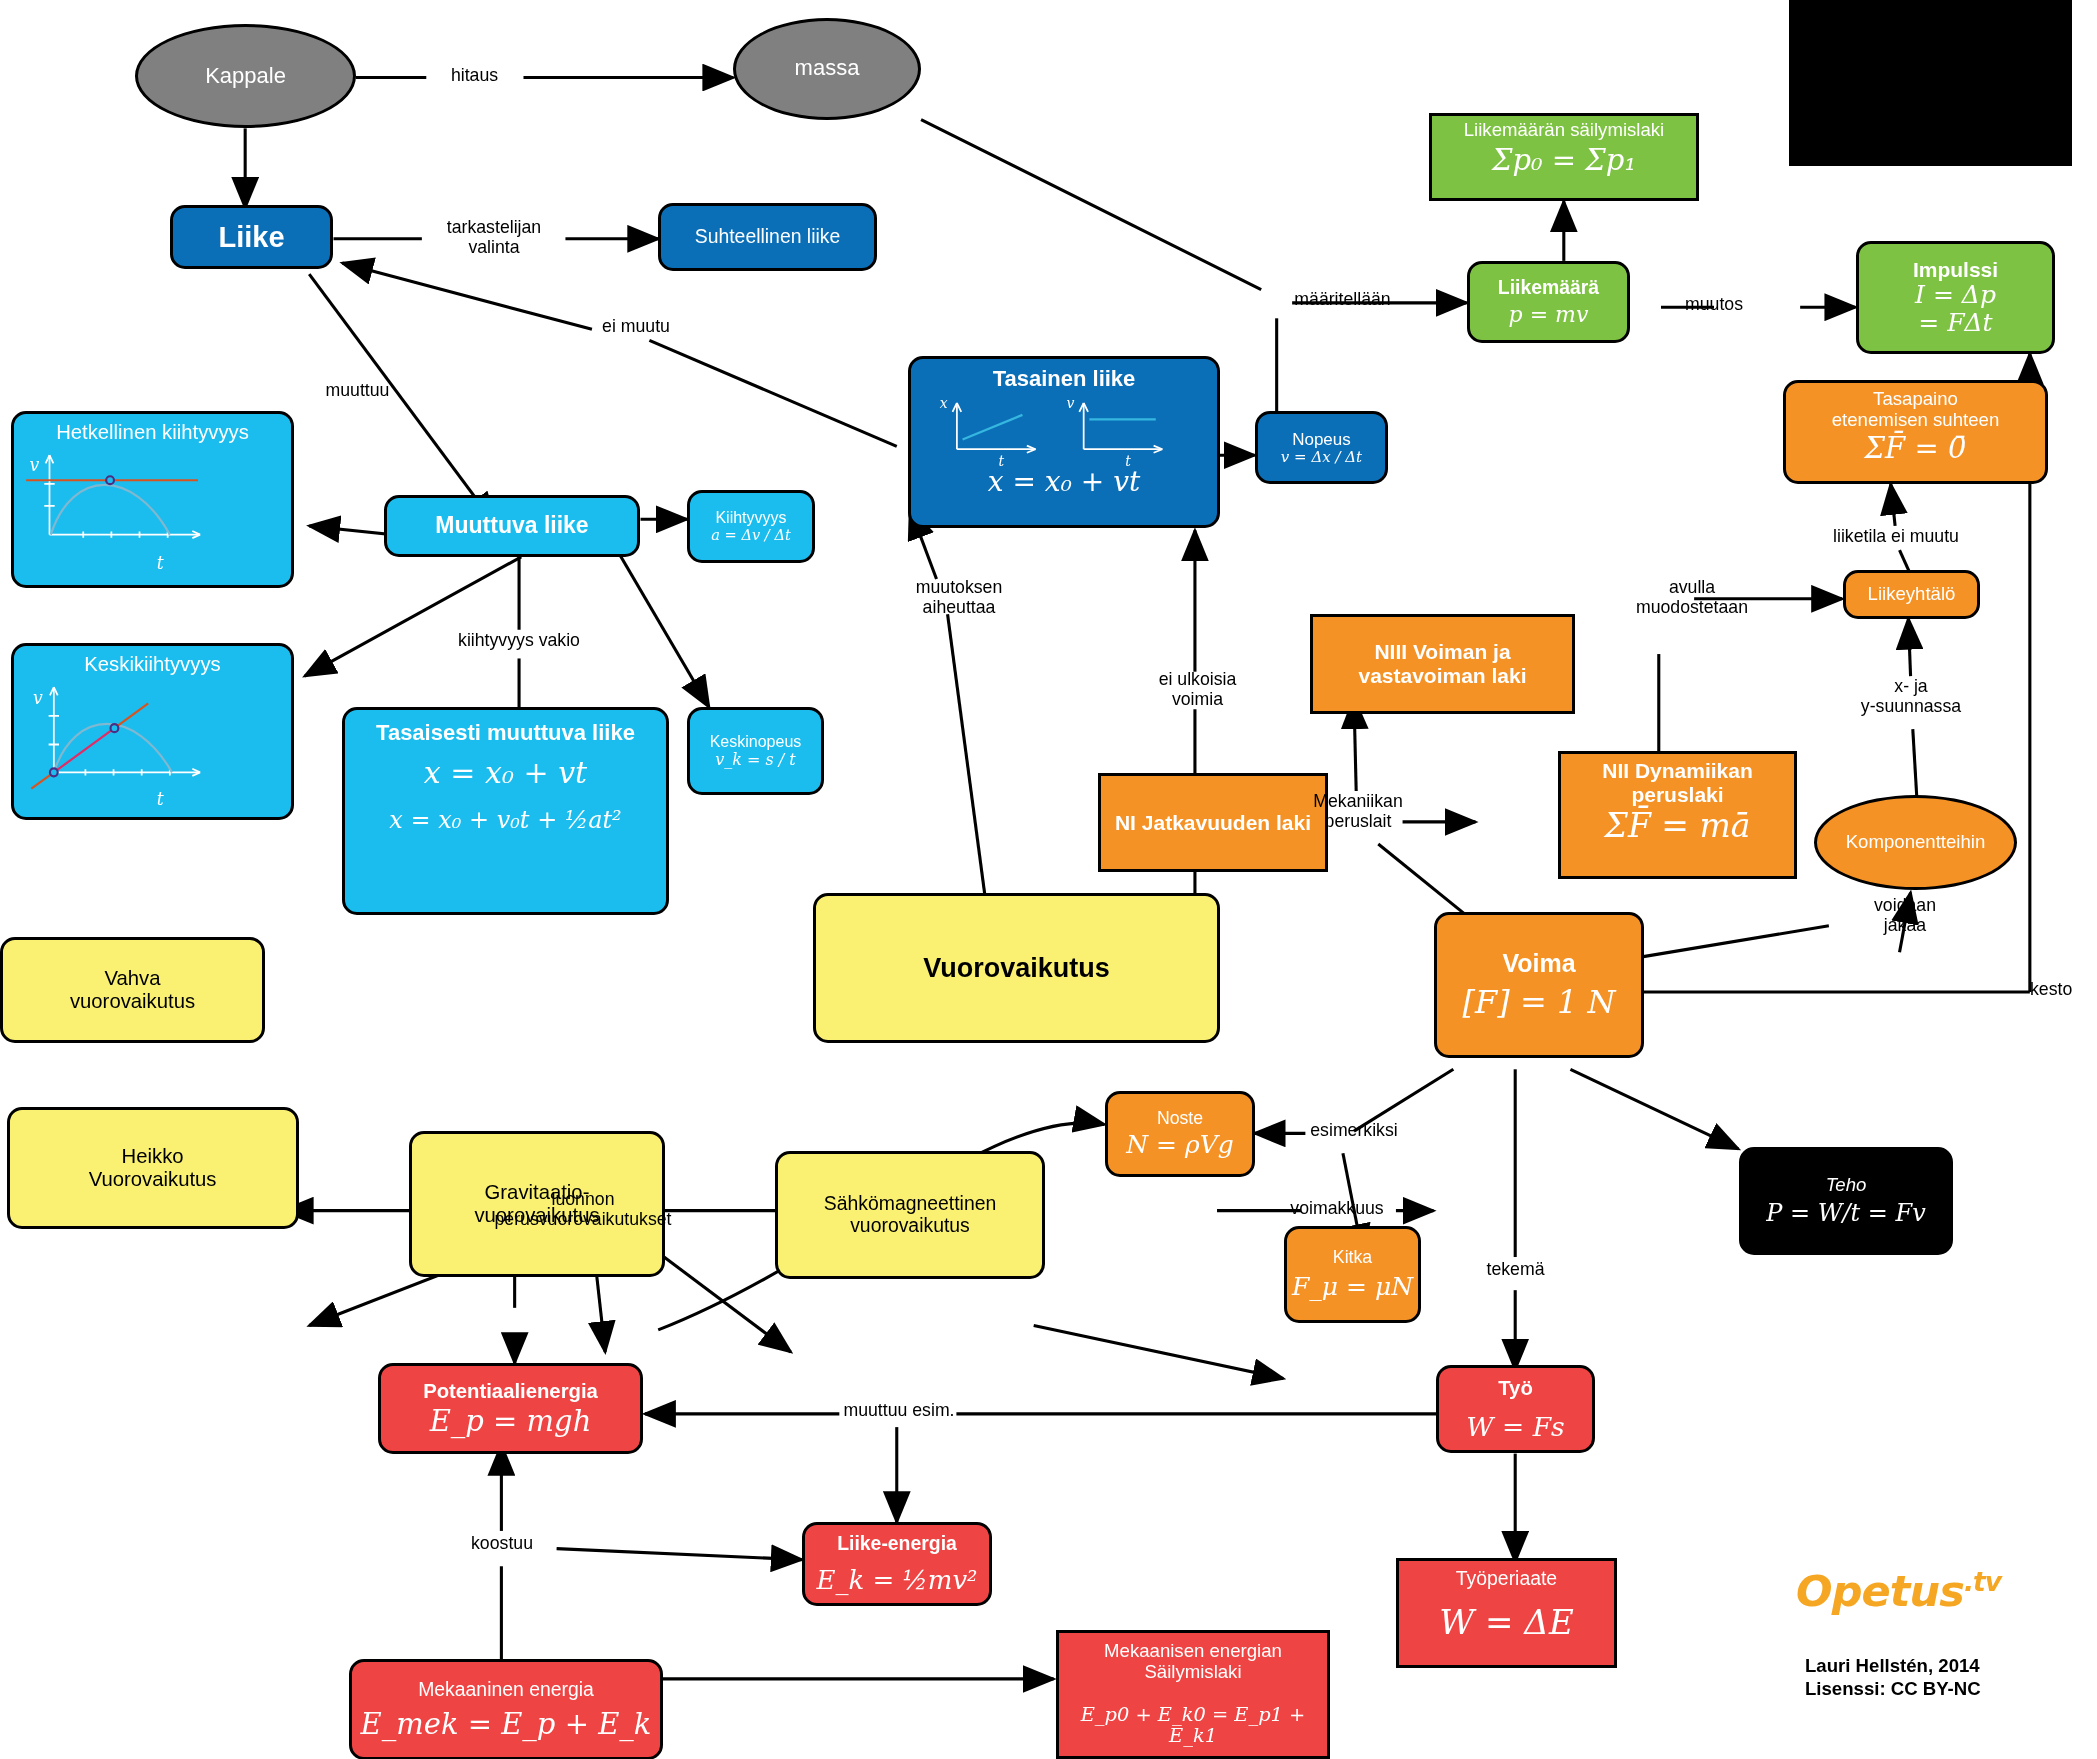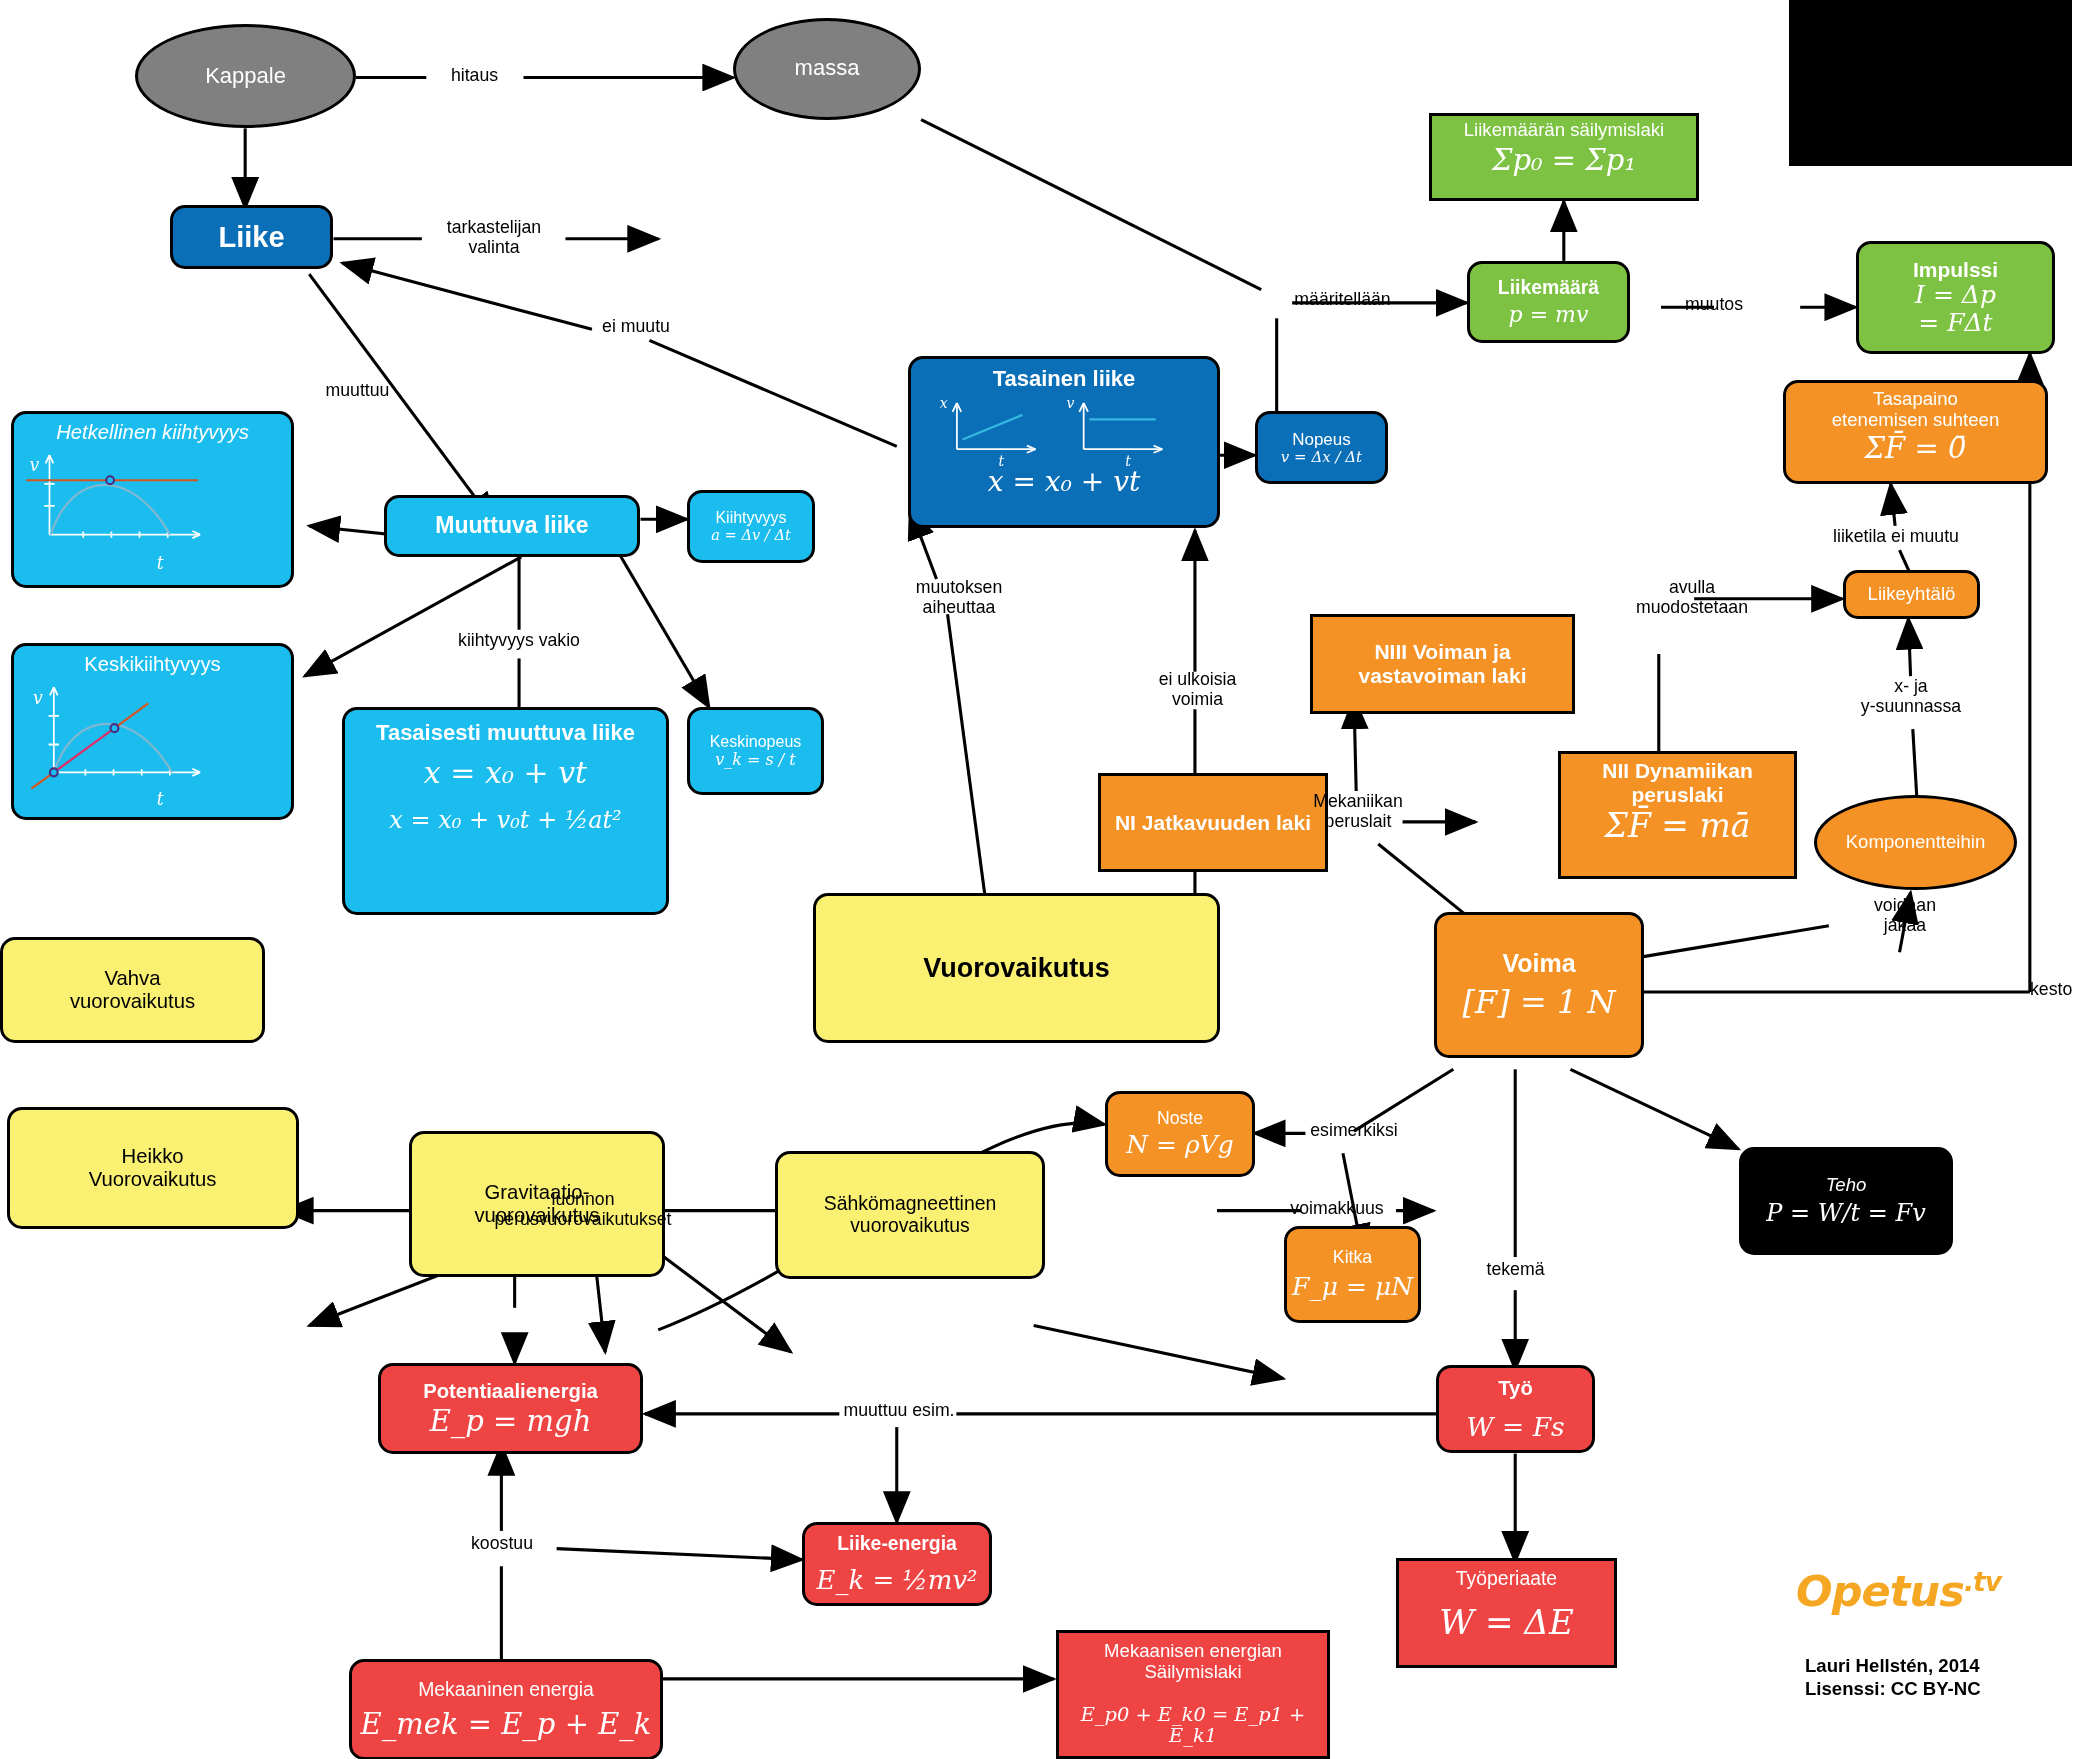--- a/index.html
+++ b/index.html
@@ -169,20 +169,23 @@
   </div>
 
   <div class="node ellipse c-grey" style="left:733px;top:17.7px;width:188px;height:102px;">
     <div class="ttl-plain" style="font-size:22px;">massa</div>
   </div>
 
   <div class="node rounded c-blue" style="left:170px;top:205px;width:163px;height:64px;">
     <div class="title" style="font-size:29px;">Liike</div>
   </div>
 
+  <div class="node rounded c-blue" style="left:658px;top:203px;width:219px;height:68px;">
+    <div class="ttl-plain" style="font-size:19.4px;">Suhteellinen liike</div>
+  </div>
 
   <div class="node rounded c-blue" style="left:908px;top:356px;width:312px;height:172px;justify-content:flex-start;padding-top:8px;">
     <div class="title" style="font-size:22px;">Tasainen liike</div>
     <div class="graphbox" style="height:77px;">
       <svg viewBox="0 0 700 175" preserveAspectRatio="none">
         <g stroke="#ffffff" stroke-width="4" fill="none">
           <path d="M105,25 L105,130"></path>
             <path d="M105,130 L285,130"></path>
           <path d="M105,25 L95,45 M105,25 L115,45"></path>
           <path d="M285,130 L265,122 M285,130 L265,138"></path>
@@ -219,21 +222,21 @@
     <div class="ttl-plain" style="font-size:16px;">Kiihtyvyys</div>
     <div class="formula" style="font-size:14.6px;">a = Δv / Δt</div>
   </div>
 
   <div class="node rounded c-cyan" style="left:687px;top:707px;width:137px;height:88px;">
     <div class="ttl-plain" style="font-size:16px;">Keskinopeus</div>
     <div class="formula" style="font-size:16px;">v_k = s / t</div>
   </div>
 
   <div class="node rounded c-cyan" style="left:11px;top:411px;width:283px;height:177px;justify-content:flex-start;padding-top:7px;">
-    <div class="ttl-plain" style="font-size:20.3px;font-style:italic;">Hetkellinen kiihtyvyys</div>
+    <div class="ttl-plain" style="font-size:20.3px;">Hetkellinen kiihtyvyys</div>
     <div class="graphbox" style="height:137px;">
       <svg viewBox="0 0 640 310" preserveAspectRatio="none">
         <g stroke="#ffffff" stroke-width="4" fill="none">
           <path d="M82,25 L82,205"></path>
             <path d="M82,205 L430,205"></path>
           <path d="M82,25 L73,44 M82,25 L91,44"></path>
           <path d="M430,205 L412,197 M430,205 L412,213"></path>
           <path d="M70,90 L94,90 M70,140 L94,140"></path>
           <path d="M160,198 L160,212 M225,198 L225,212 M290,198 L290,212 M355,198 L355,212"></path>
         </g>

